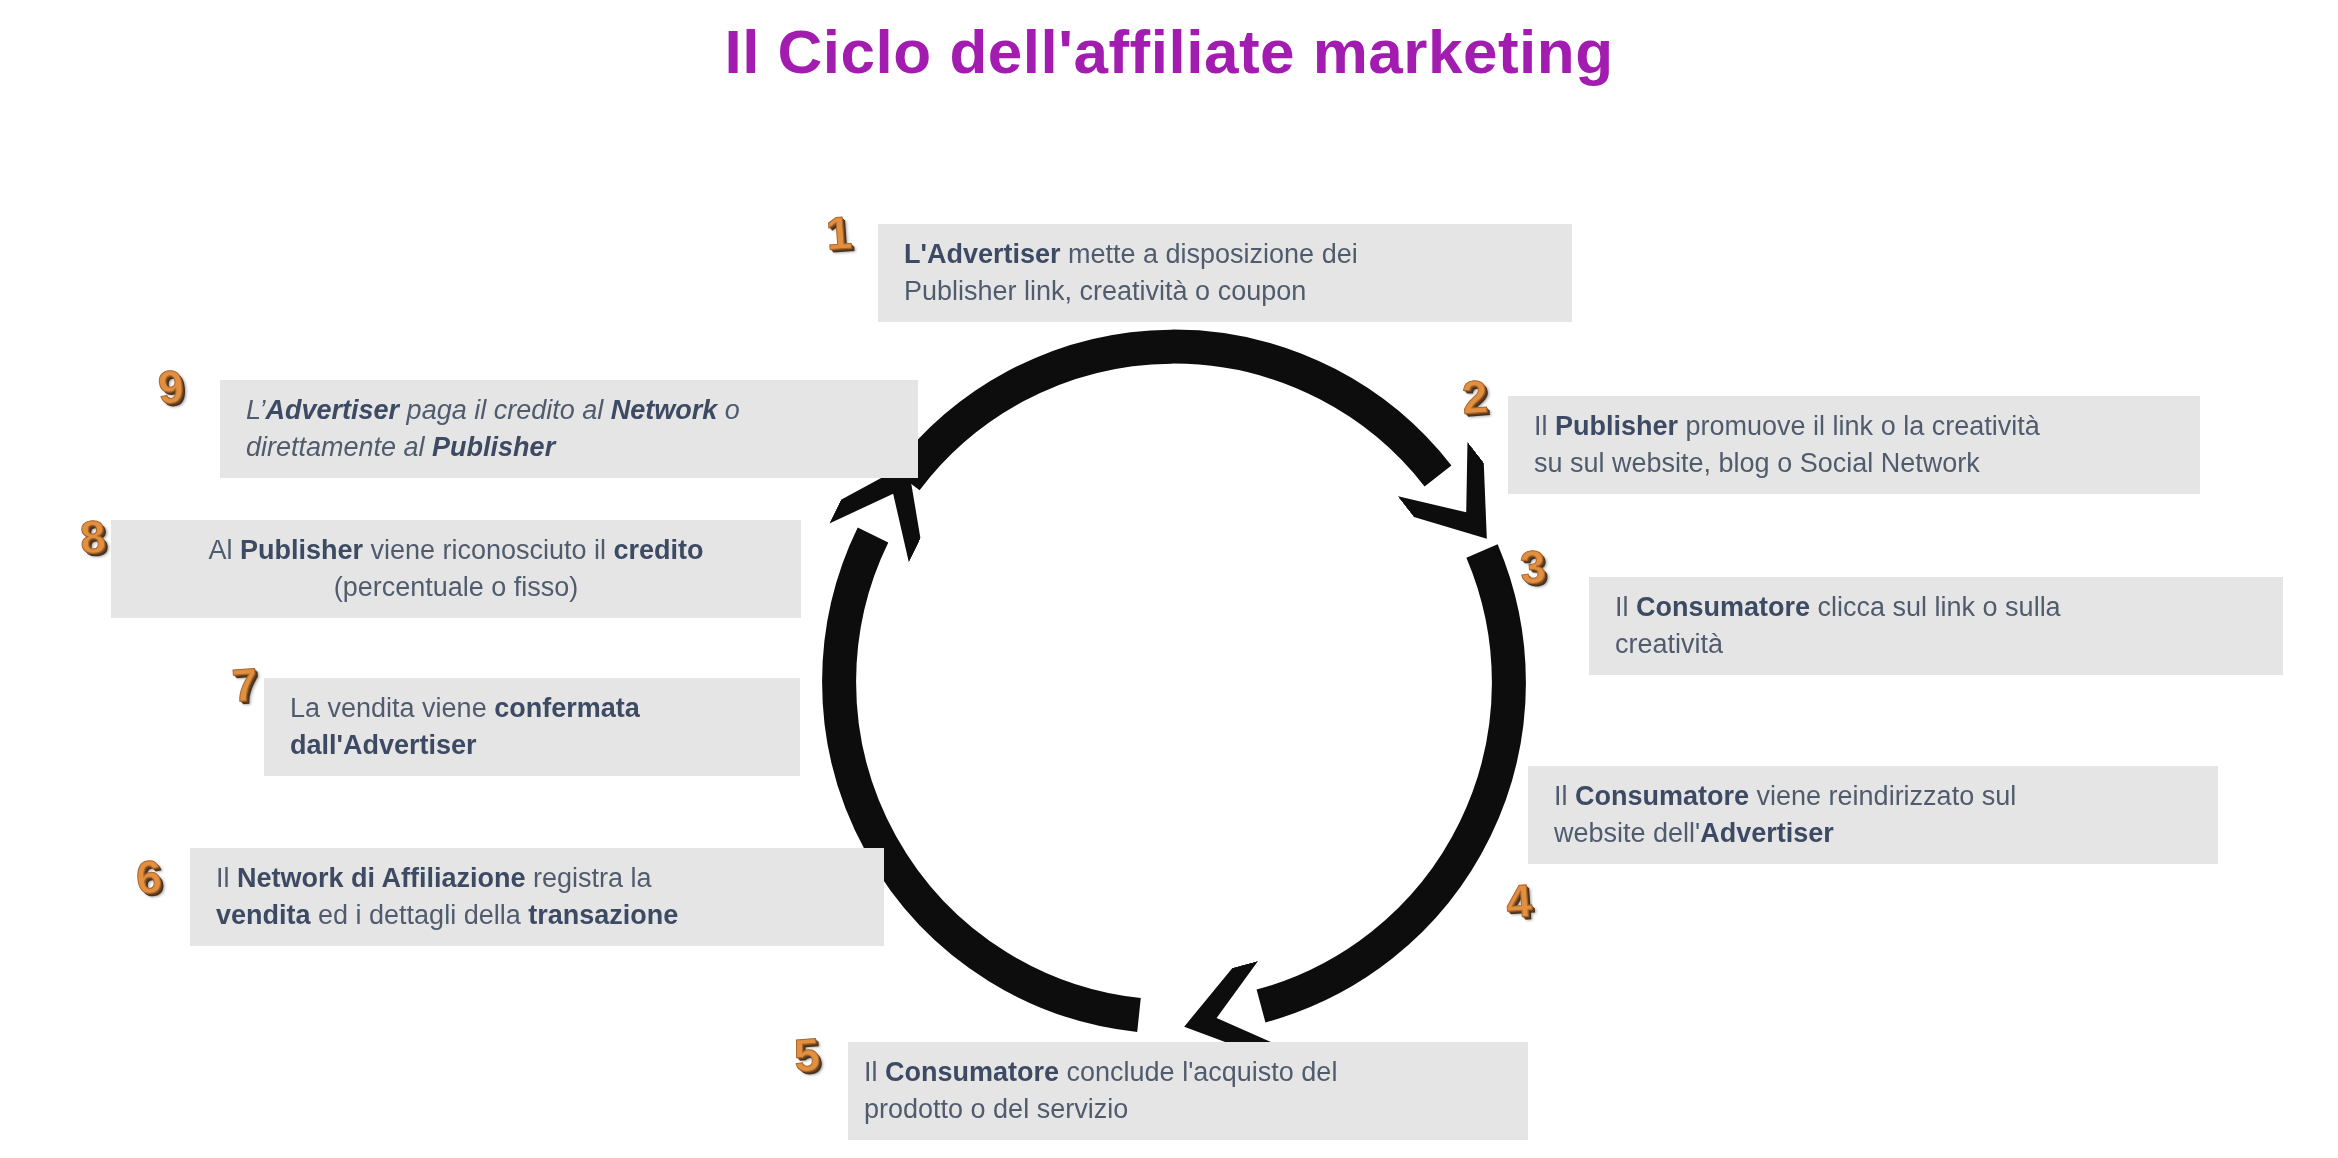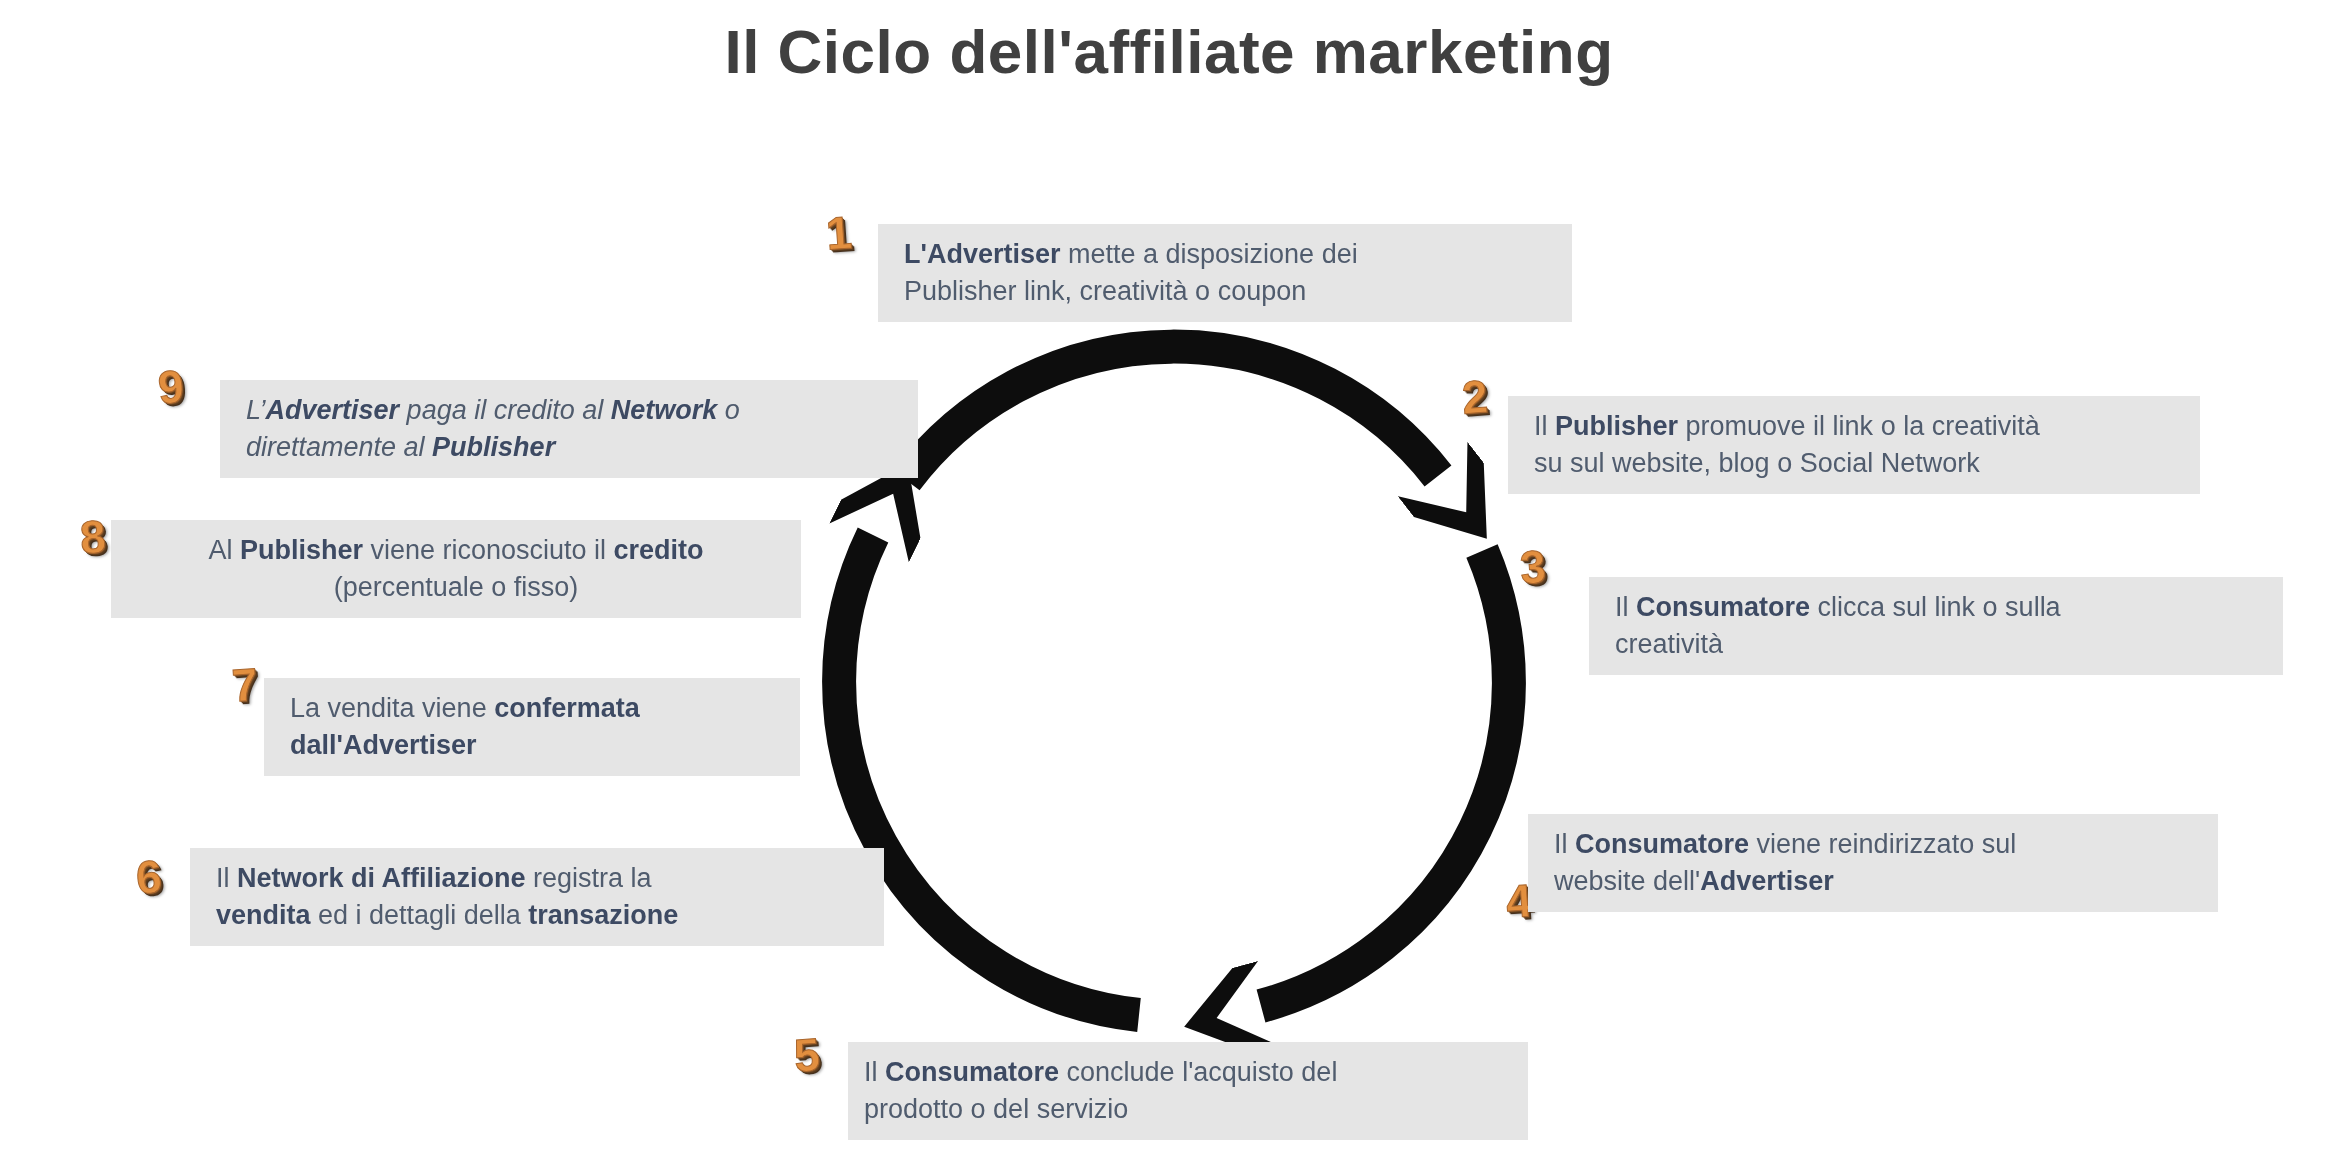--- a/index.html
+++ b/index.html
@@ -2,21 +2,21 @@
 <html><head>
 <meta charset="utf-8">
 <style>
   html,body{margin:0;padding:0;background:#ffffff;}
   .canvas{
     position:relative;width:2338px;height:1158px;overflow:hidden;background:#ffffff;
     font-family:"Liberation Sans","DejaVu Sans",sans-serif;
   }
   .title{
     position:absolute;top:16px;left:0;width:100%;text-align:center;
-    font-size:62px;font-weight:bold;color:#404040;letter-spacing:0.5px;
+    font-size:62px;font-weight:bold;color:#a21caf;letter-spacing:0.5px;
   }
   svg.cycle{position:absolute;left:0;top:0;}
   .step-box{
     position:absolute;background:#e5e5e5;padding:12px 26px;
     font-size:27px;line-height:37px;color:#505c6e;
   }
   .t-line{white-space:nowrap;}
   .t-line b{font-weight:bold;color:#3d4a63;}
   .num{
     position:absolute;font-size:46px;font-weight:bold;color:#e28f3f;
@@ -61,21 +61,21 @@
   <div class="step-box" style="left:1508px;top:396px;width:640px;">
     <div class="t-line"><span>Il </span><b>Publisher</b><span> promuove il link o la creatività</span></div>
     <div class="t-line"><span>su sul website, blog o Social Network</span></div>
   </div>
 
   <div class="step-box" style="left:1548px;top:577px;width:642px;margin-left:41px;">
     <div class="t-line"><span>Il </span><b>Consumatore</b><span> clicca sul link o sulla</span></div>
     <div class="t-line"><span>creatività</span></div>
   </div>
 
-  <div class="step-box" style="left:1528px;top:766px;width:638px;margin-top:48px;">
+  <div class="step-box" style="left:1528px;top:766px;width:638px;">
     <div class="t-line"><span>Il </span><b>Consumatore</b><span> viene reindirizzato sul</span></div>
     <div class="t-line"><span>website dell'</span><b>Advertiser</b></div>
   </div>
 
   <div class="step-box" style="left:848px;top:1042px;width:638px;padding-left:16px;">
     <div class="t-line"><span>Il </span><b>Consumatore</b><span> conclude l'acquisto del</span></div>
     <div class="t-line"><span>prodotto o del servizio</span></div>
   </div>
 
   <div class="step-box" style="left:190px;top:848px;width:642px;">

